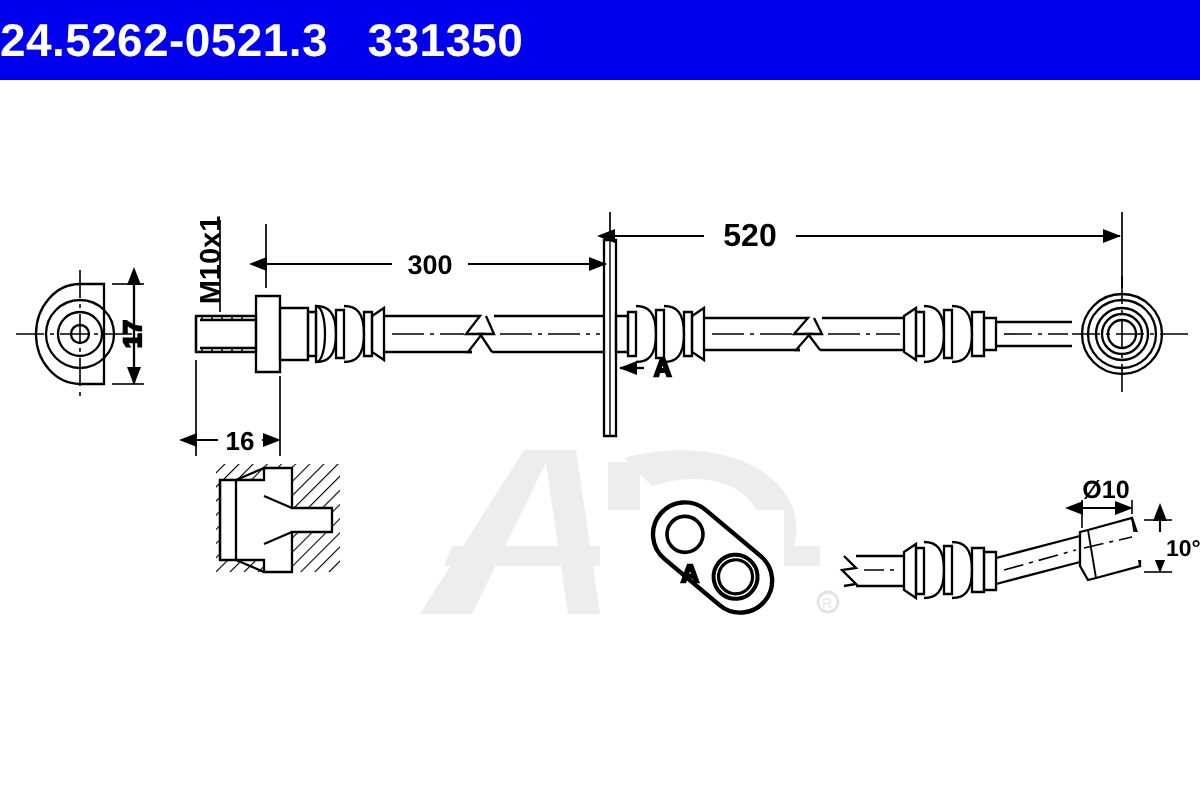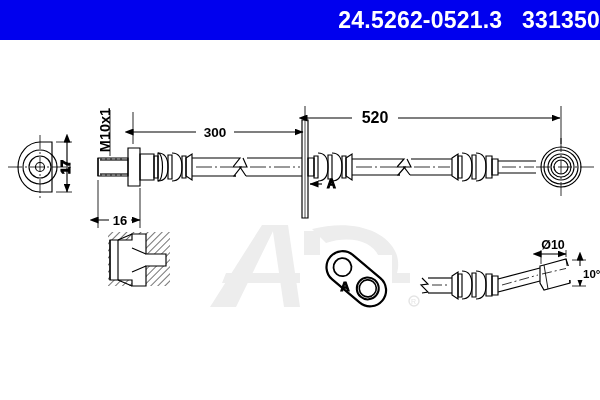--- a/index.html
+++ b/index.html
@@ -20,21 +20,21 @@
   
   #header-banner {
     position: absolute;
     left: 0;
     top: 0;
     width: 600px;
     height: 40px;
     background: #0000ee;
     display: flex;
     align-items: center;
-    justify-content: flex-end;
+    justify-content: flex-start;
   }
   #header-title {
     color: #ffffff;
     font-size: 23px;
     font-weight: bold;
     letter-spacing: 0.2px;
     white-space: pre;
     font-family: "Liberation Sans", sans-serif;
   }
   

